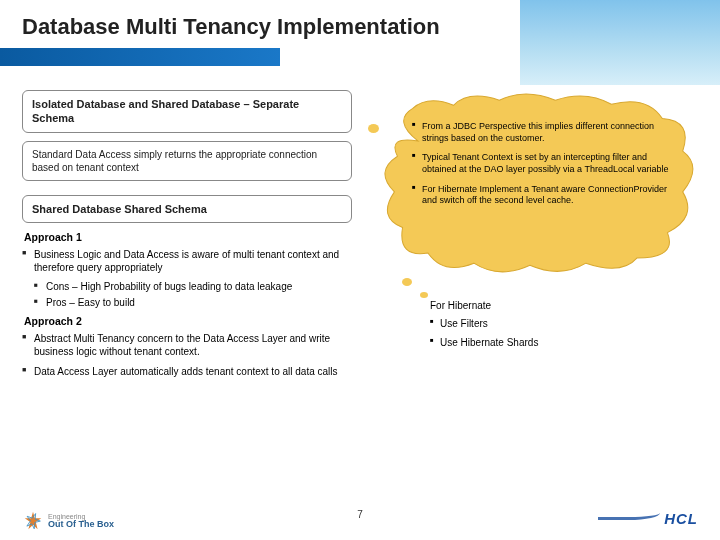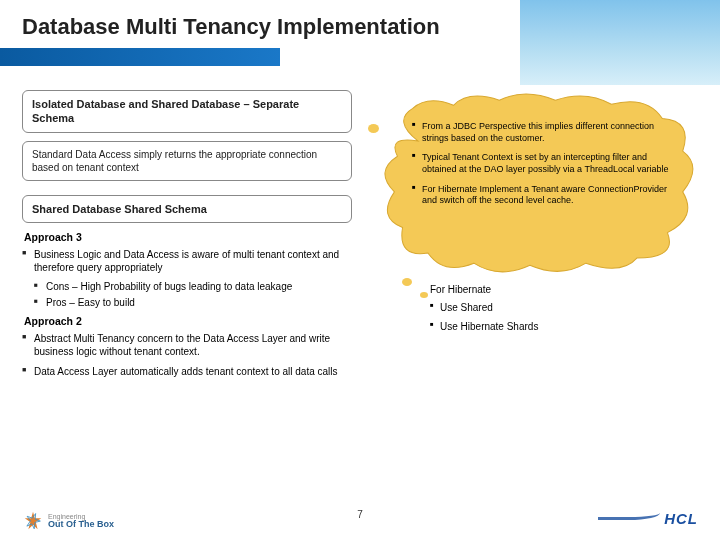--- a/index.html
+++ b/index.html
@@ -108,21 +108,21 @@
     position: relative;
   }
   .cloud-bullet::before {
     content: "■";
     position: absolute;
     left: 0; top: 3px;
     font-size: 6px;
   }
   .hib-block {
     position: absolute;
-    top: 284px; right: 60px;
+    top: 300px; right: 60px;
     width: 230px;
     font-size: 10px;
   }
   .hib-title { font-size: 10px; margin-bottom: 4px; }
   .footer {
     position: absolute;
     bottom: 8px; left: 22px; right: 22px;
     display: flex;
     justify-content: space-between;
     align-items: flex-start;
@@ -169,21 +169,21 @@
 
 <div class="title-bar">Database Multi Tenancy Implementation</div>
 
 <div class="content">
   <div class="left-col">
     <div class="box heading">Isolated Database and Shared Database – Separate Schema</div>
     <div class="box">Standard Data Access simply returns the appropriate connection based on tenant context</div>
     <div style="height:6px"></div>
     <div class="box heading">Shared Database Shared Schema</div>
 
-    <div class="section-label">Approach 3</div>
+    <div class="section-label">Approach 1</div>
     <div class="bullet">Business Logic and Data Access is aware of multi tenant context and therefore query appropriately</div>
     <div class="sub-bullet">Cons – High Probability of bugs leading to data leakage</div>
     <div class="sub-bullet">Pros – Easy to build</div>
 
     <div class="section-label">Approach 2</div>
     <div class="bullet">Abstract Multi Tenancy concern to the Data Access Layer and write business logic without tenant context.</div>
     <div class="bullet">Data Access Layer automatically adds tenant context to all data calls</div>
   </div>
 
   <div class="right-col">
@@ -198,21 +198,21 @@
         <div class="cloud-bullet">From a JDBC Perspective this implies different connection strings based on the customer.</div>
         <div class="cloud-bullet">Typical Tenant Context is set by an intercepting filter and obtained at the DAO layer possibly via a ThreadLocal variable</div>
         <div class="cloud-bullet">For Hibernate Implement a Tenant aware ConnectionProvider and switch off the second level cache.</div>
       </div>
     </div>
   </div>
 </div>
 
 <div class="hib-block">
   <div class="hib-title">For Hibernate</div>
-  <div class="cloud-bullet" style="font-size:10px">Use Shared</div>
+  <div class="cloud-bullet" style="font-size:10px">Use Filters</div>
   <div class="cloud-bullet" style="font-size:10px">Use Hibernate Shards</div>
 </div>
 
 <div class="page-num">7</div>
 
 <div class="footer">
   <div class="oob-logo">
     <div class="oob-star">
       <svg viewBox="0 0 24 24">
         <path d="M12 2 L14 9 L21 9 L15 13 L17 21 L12 16 L7 21 L9 13 L3 9 L10 9 Z" fill="#e08030"></path>

